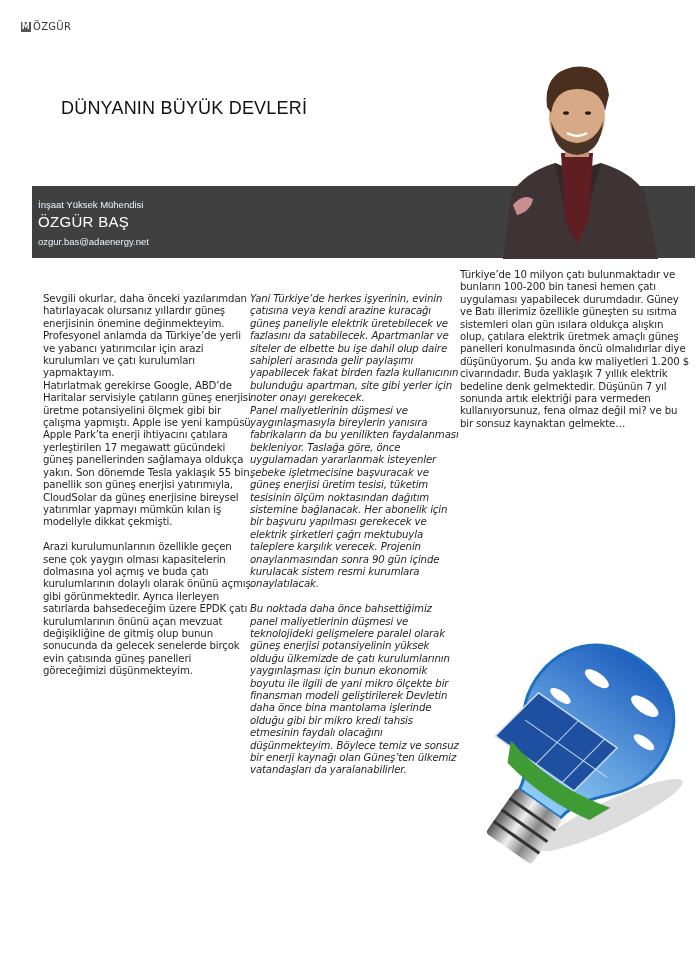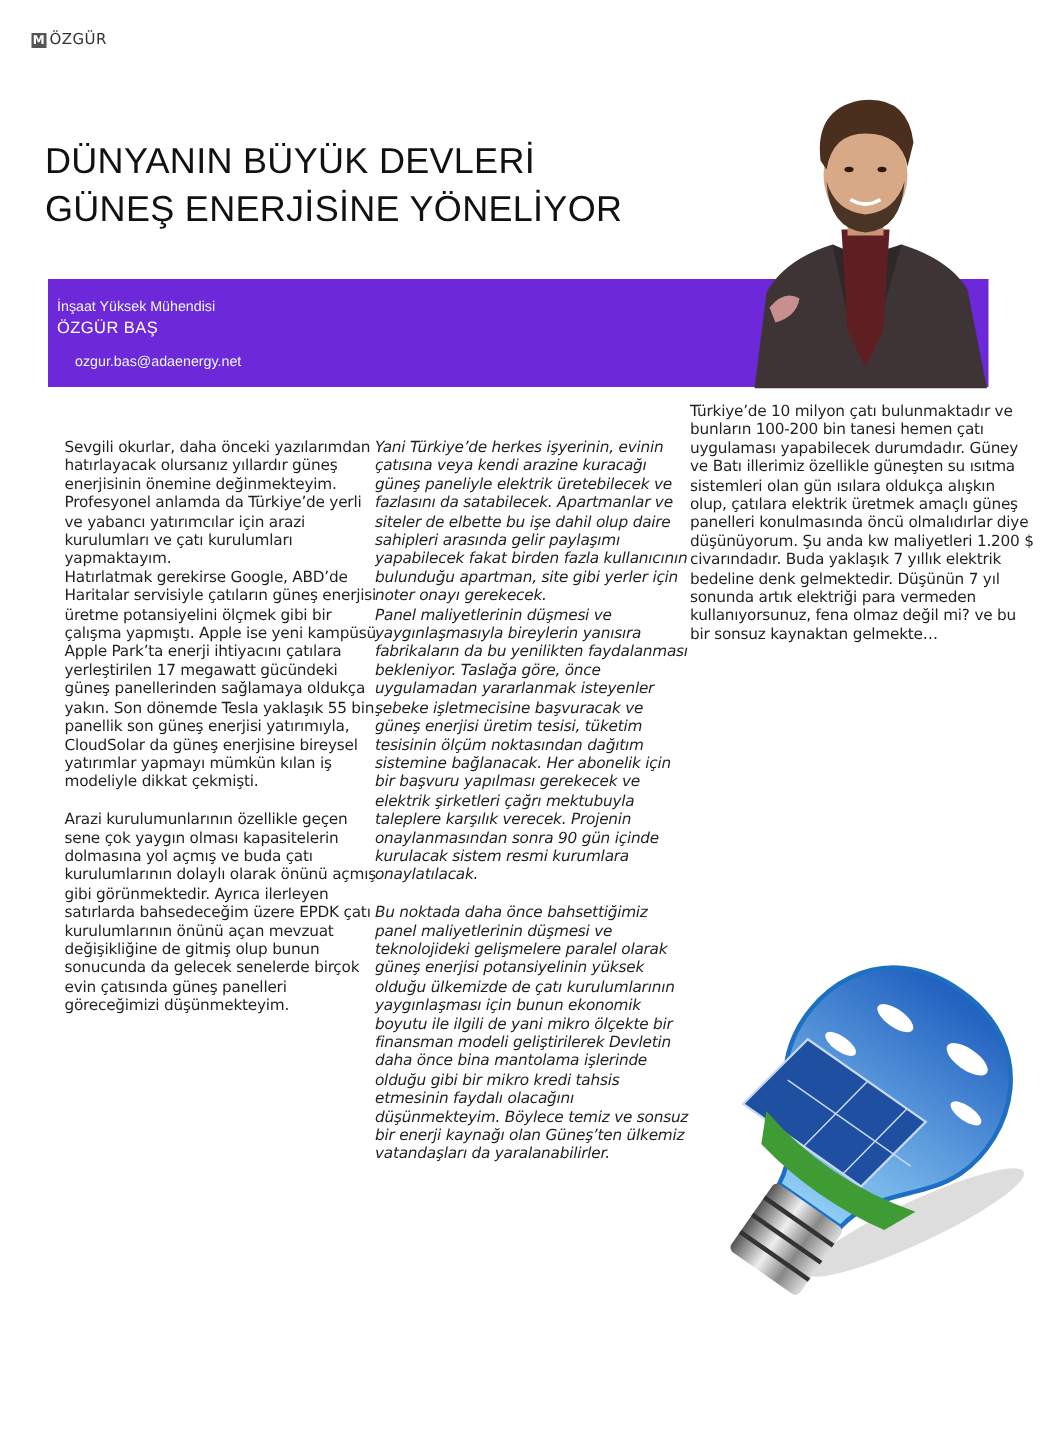--- a/index.html
+++ b/index.html
@@ -4,31 +4,31 @@
 <style>
   html, body { margin: 0; padding: 0; background: #ffffff; }
   body { width: 698px; height: 954px; position: relative; overflow: hidden;
          font-family: "DejaVu Sans", sans-serif; color: #231f20; }
 
   .section-tag { position: absolute; left: 21px; top: 21px; display: flex; align-items: center;
                  font-size: 10px; letter-spacing: 0.3px; color: #333; }
   .section-tag .logo { display: inline-block; width: 10px; height: 10px; background: #555; color: #fff;
                        font-size: 8px; line-height: 10px; text-align: center; margin-right: 2px; font-weight: bold; }
 
-  .headline { position: absolute; left: 30px; top: 92px; margin: 0; font-weight: normal;
-              font-family: "Liberation Sans", sans-serif; font-size: 24px; line-height: 32px;
+  .headline { position: absolute; left: 61px; top: 92px; margin: 0; font-weight: normal;
+              font-family: "Liberation Sans", sans-serif; font-size: 18px; line-height: 32px;
               letter-spacing: 0.2px; color: #111; }
 
-  .banner { position: absolute; left: 32px; top: 186px; width: 627px; height: 72px; background: #6d28d9; }
+  .banner { position: absolute; left: 32px; top: 186px; width: 627px; height: 72px; background: #404040; padding-left: 36px; }
   .banner .role { position: absolute; left: 6px; top: 13px; font-size: 9.5px; color: #eaf7fd;
                   font-family: "Liberation Sans", sans-serif; }
-  .banner .name { position: absolute; left: 6px; top: 27px; font-size: 11px; color: #ffffff;
+  .banner .name { position: absolute; left: 6px; top: 27px; font-size: 15px; color: #ffffff;
                   font-family: "Liberation Sans", sans-serif; letter-spacing: 0.3px; }
   .banner .email { position: absolute; left: 6px; top: 50px; font-size: 9.5px; color: #eaf7fd;
-                   font-family: "Liberation Sans", sans-serif; margin-left: 12px; }
+                   font-family: "Liberation Sans", sans-serif; }
 
   .portrait { position: absolute; left: 493px; top: 55px; width: 165px; height: 204px; }
 
   .col { position: absolute; top: 269px; font-family: "DejaVu Sans", sans-serif; font-size: 10.2px;
          line-height: 12.4px; color: #231f20; letter-spacing: -0.15px; }
   .col p { margin: 0 0 12.4px 0; white-space: pre-line; }
   .col p.tight { margin-bottom: 0; margin-top: 24px; }
   .col1 { left: 43px; width: 210px; }
   .col2 { left: 250px; width: 210px; font-style: italic; }
   .col3 { left: 460px; width: 230px; }
@@ -38,21 +38,20 @@
 </head>
 <body>
 
 <div class="section-tag">
   <span class="logo">M</span>
   <span>ÖZGÜR</span>
 </div>
 
 <h1 class="headline">
   <span>DÜNYANIN BÜYÜK DEVLERİ</span><br>
-  <span>GÜNEŞ ENERJİSİNE YÖNELİYOR</span>
 </h1>
 
 <div class="banner">
   <div class="role">İnşaat Yüksek Mühendisi</div>
   <div class="name">ÖZGÜR BAŞ</div>
   <div class="email">ozgur.bas@adaenergy.net</div>
 </div>
 
 <svg class="portrait" viewBox="0 0 165 204">
 

